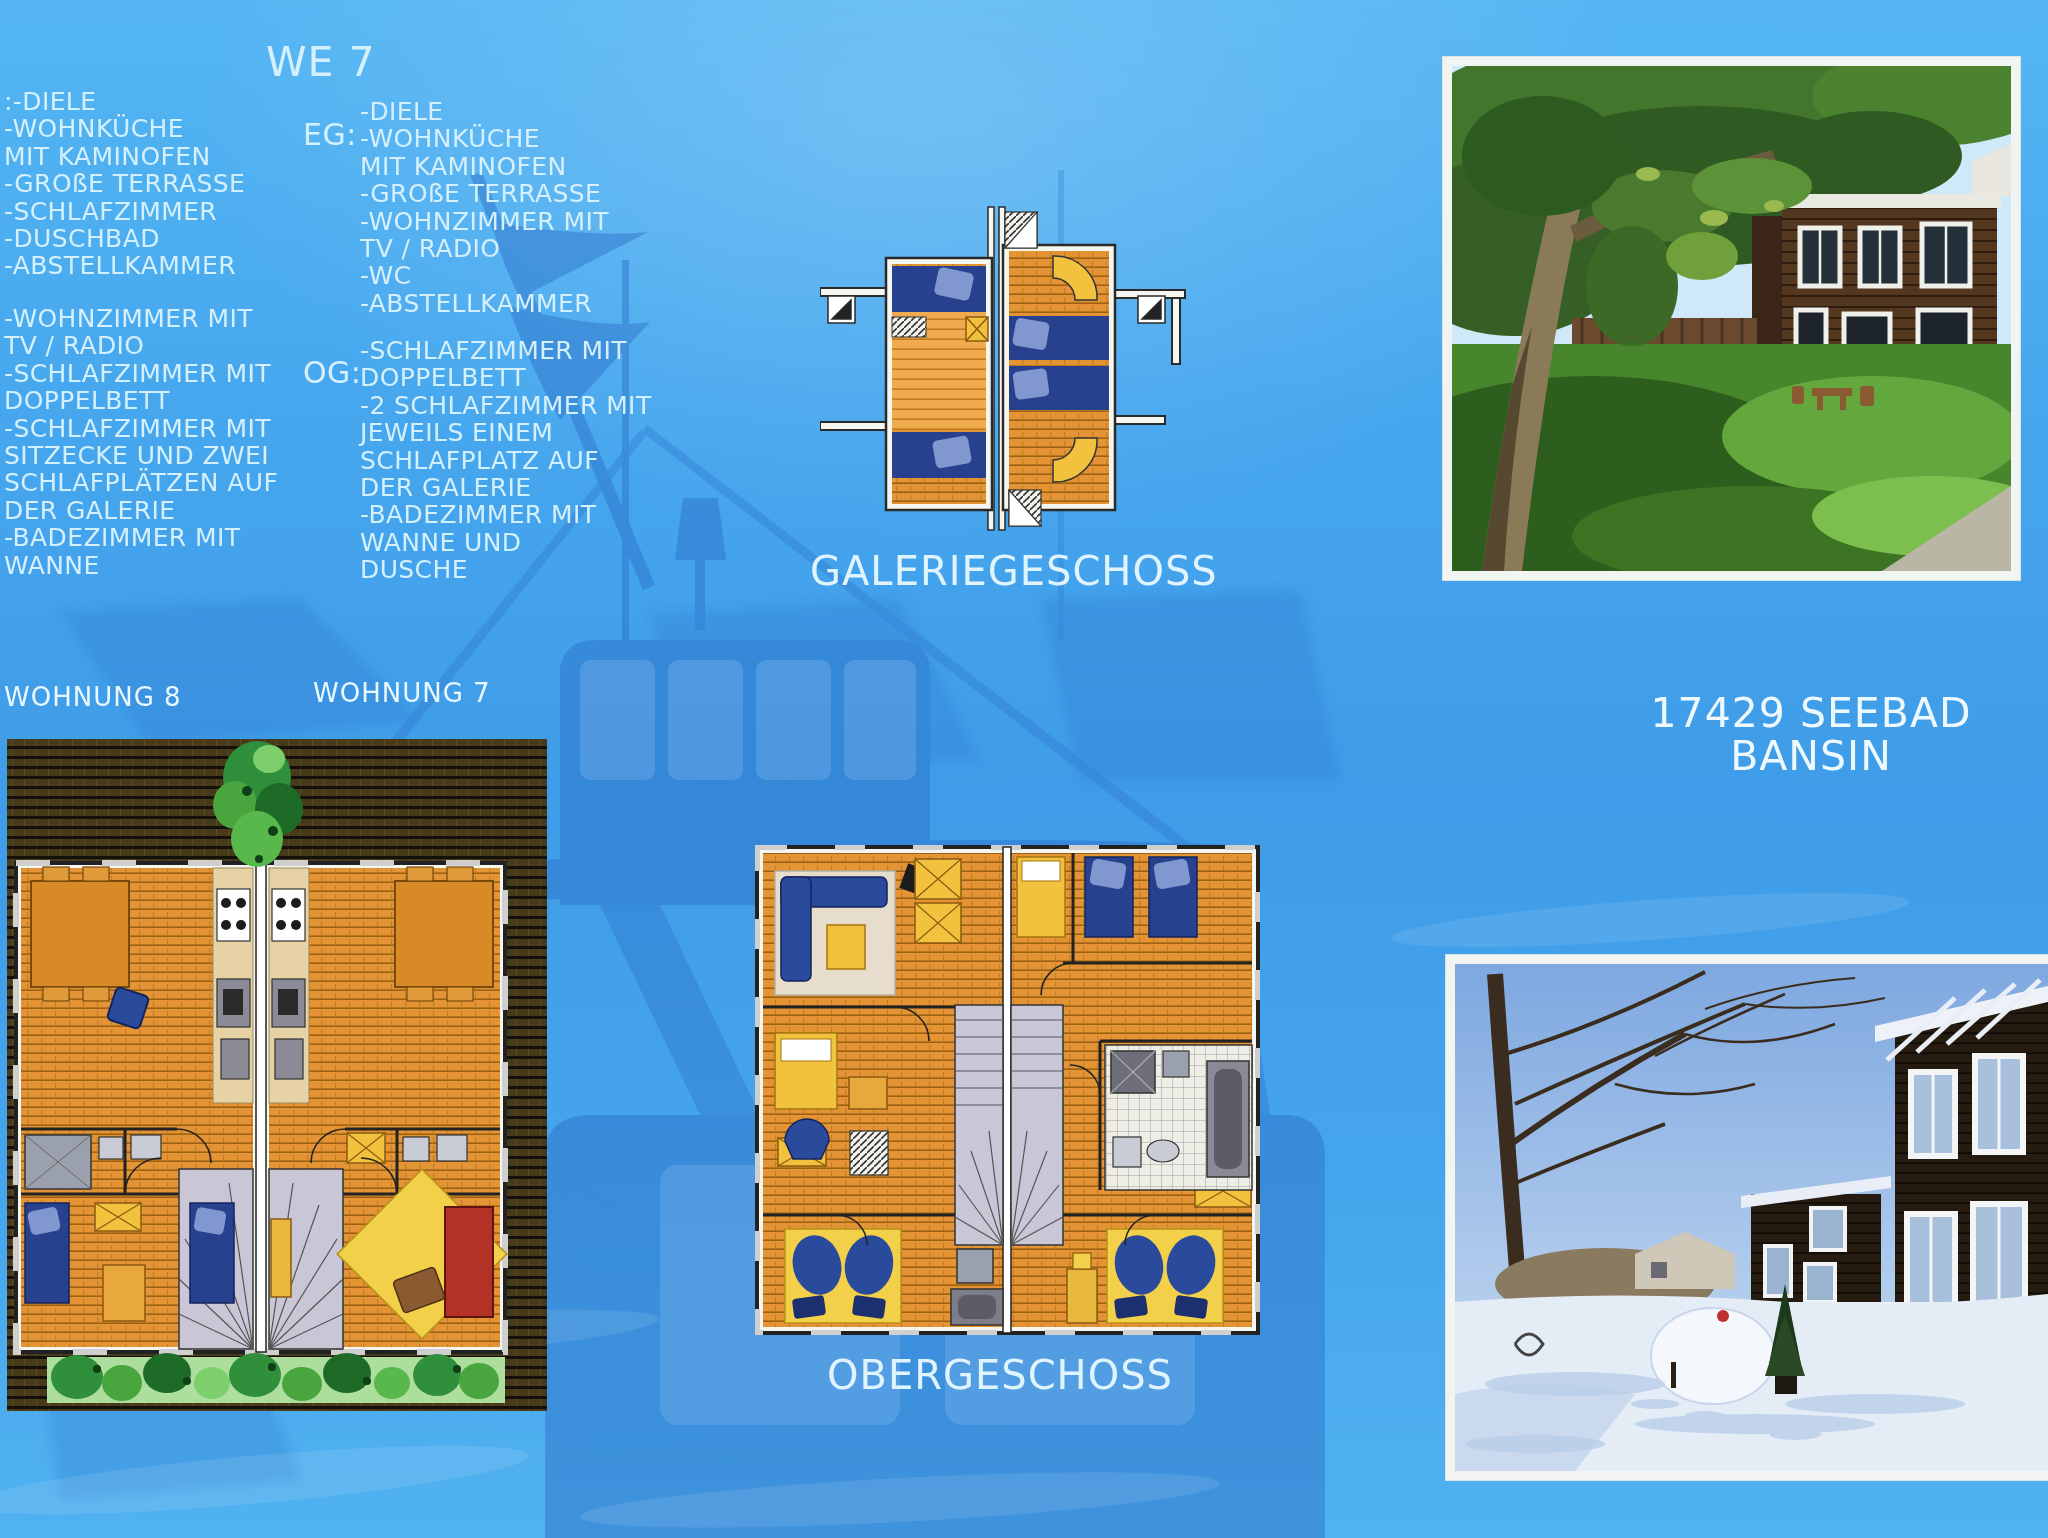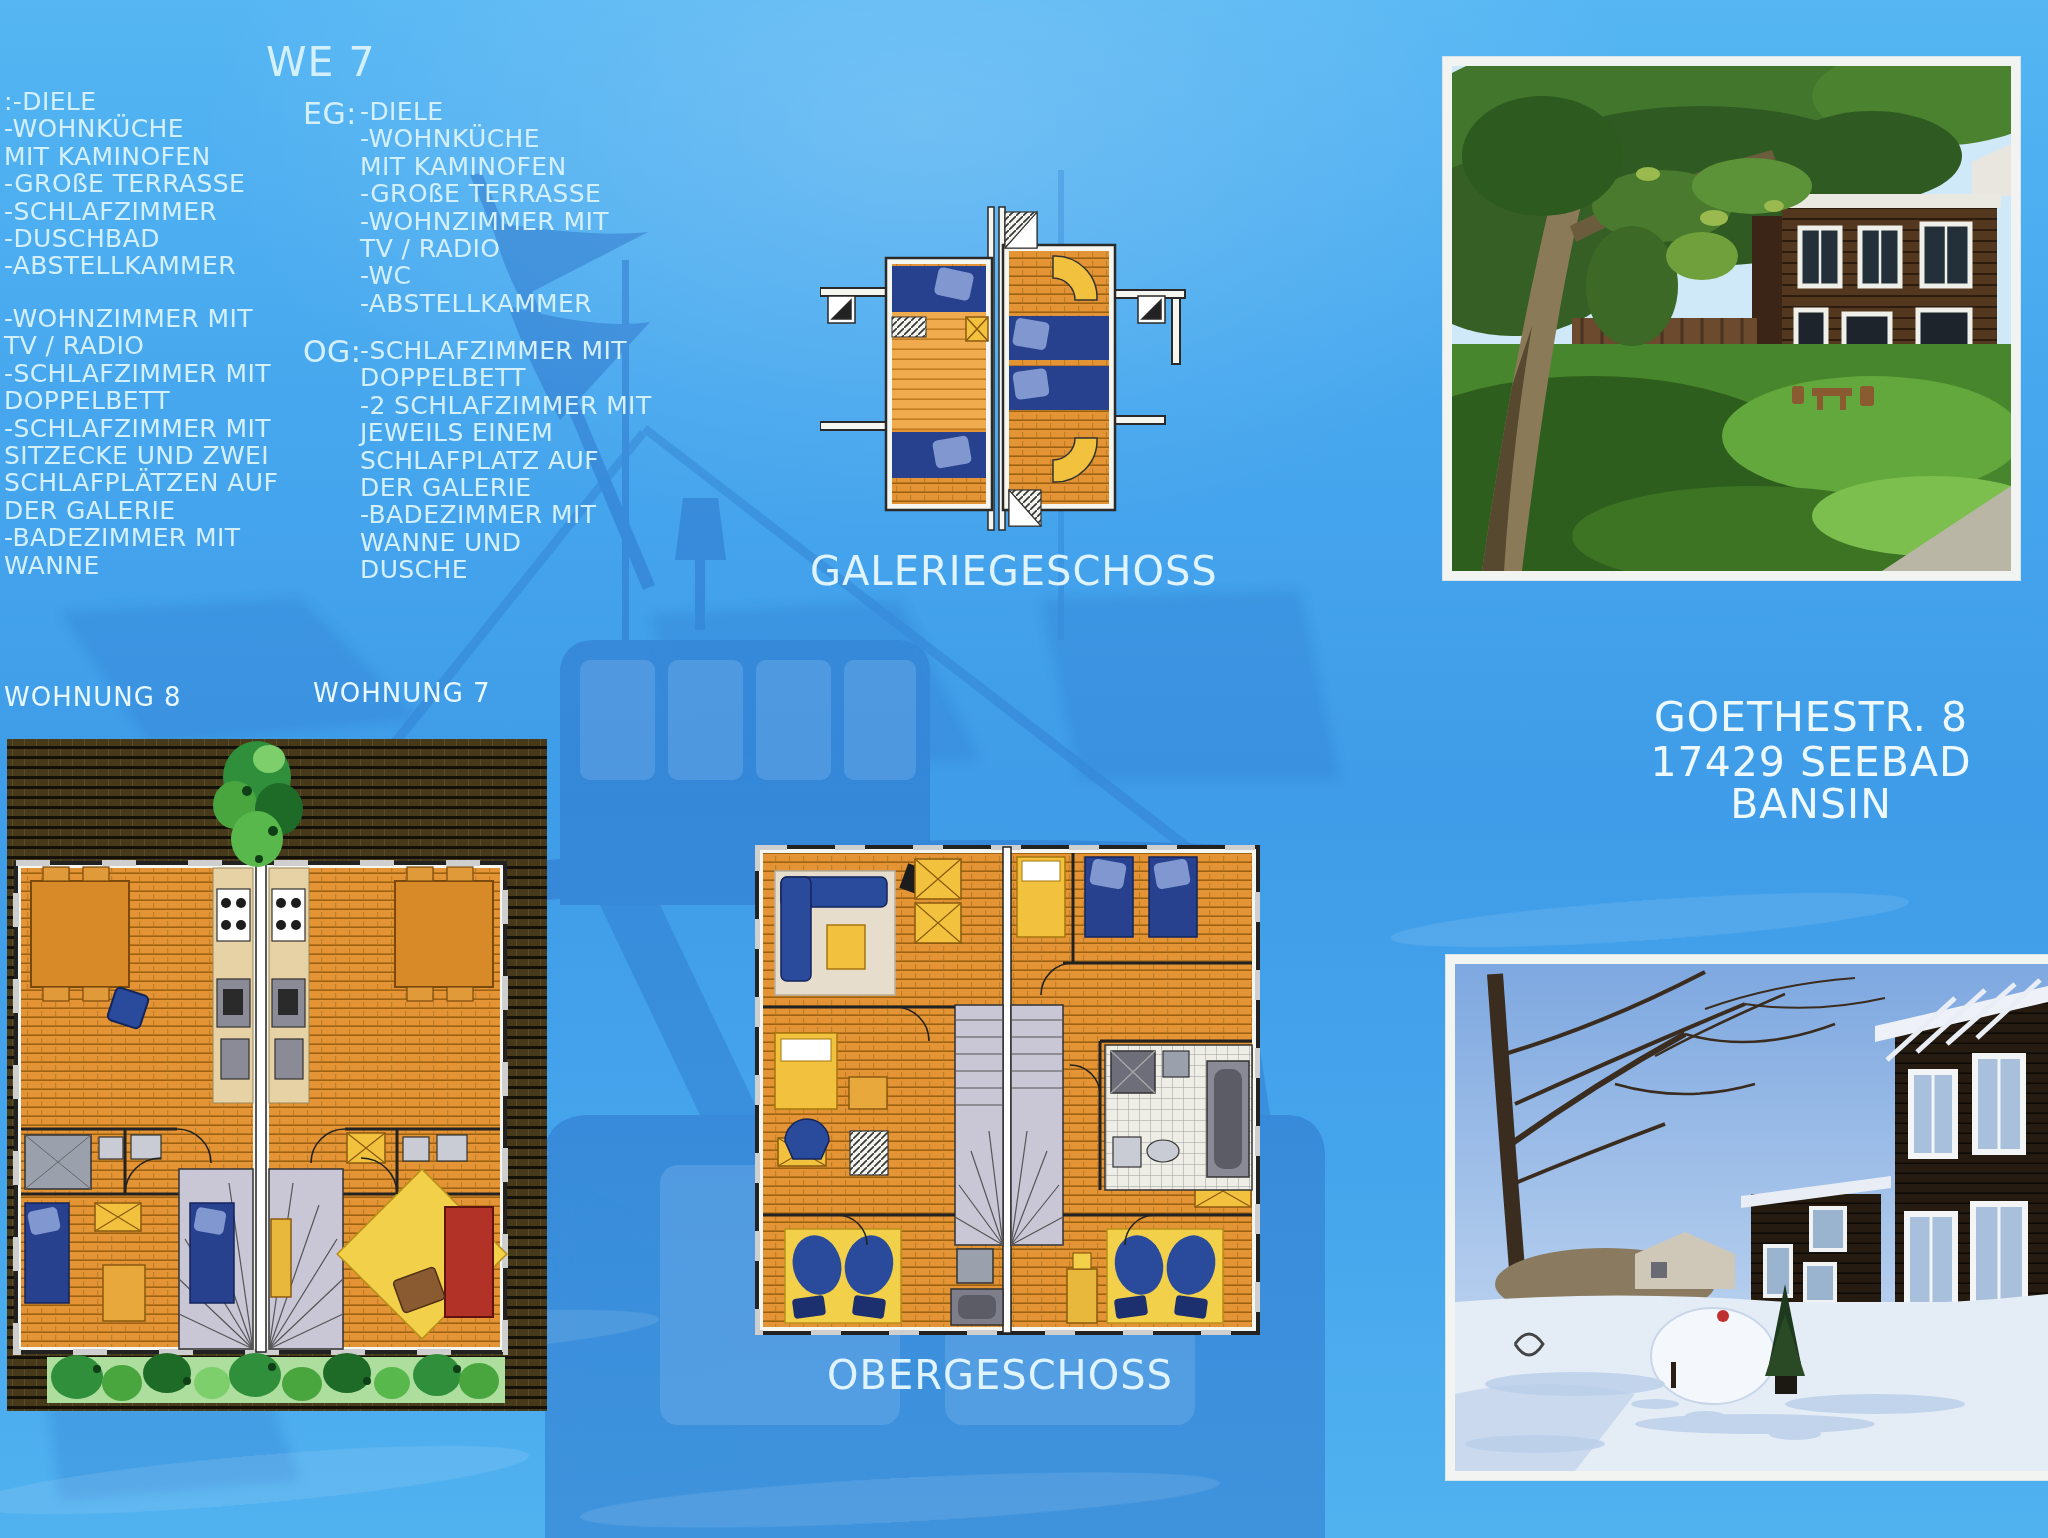--- a/index.html
+++ b/index.html
@@ -4,21 +4,21 @@
 <style>
   html,body{margin:0;padding:0;background:#222;}
   .page{position:relative;width:2048px;height:1538px;overflow:hidden;
     font-family:"DejaVu Sans","Liberation Sans",sans-serif;
     background:
       radial-gradient(1200px 700px at 45% 8%, rgba(255,255,255,.18), rgba(255,255,255,0) 60%),
       linear-gradient(180deg, var(--bg-top,#55b6f3) 0%, #46a7ee 26%, var(--bg-mid,#3f9ce8) 52%, #45a5ec 76%, var(--bg-bot,#51b2f0) 100%);}
   .wm{position:absolute;left:0;top:0;z-index:1;pointer-events:none;}
   .txt{position:absolute;z-index:5;color:var(--text-light,#d5f0fd);}
   .lines{font-size:25px;line-height:27.4px;letter-spacing:.4px;white-space:nowrap;}
-  .flabel{font-size:30px;letter-spacing:.5px;}
+  .flabel{font-size:30px;letter-spacing:.5px;margin-top:21px;}
   .we7{font-size:41px;letter-spacing:1px;}
   .unit-label{font-size:26px;letter-spacing:1px;color:#eaf8ff;}
   .caption{font-size:40px;letter-spacing:1px;text-align:center;color:#dff4fe;}
   .addr{line-height:1.04;text-align:center;color:#eef9ff;}
   .addr .l1{font-size:59px;letter-spacing:2px;}
   .addr .l2{font-size:41px;letter-spacing:1px;margin-top:6px;}
   .addr .l3{font-size:41px;letter-spacing:1px;margin-top:2px;}
   .plan{position:absolute;z-index:4;}
   .photo{position:absolute;z-index:4;background:#f1f4f0;box-shadow:0 0 0 1px #d8e4ea;}
   .photo svg{display:block;}
@@ -171,21 +171,20 @@
       <div>DUSCHE</div>
     </div>
 
 <div class="txt unit-label" style="left:4px;top:682px;">WOHNUNG 8</div>
 <div class="txt unit-label" style="left:288px;top:678px;margin-left:25px;">WOHNUNG 7</div>
 
 <div class="txt caption" style="left:810px;top:548px;width:370px;">GALERIEGESCHOSS</div>
 <div class="txt caption" style="left:810px;top:1352px;width:380px;">OBERGESCHOSS</div>
 
 <div class="txt addr" style="left:1588px;top:690px;width:446px;">
-  <div class="l2">GOETHESTR. 8</div>
   <div class="l3">17429 SEEBAD BANSIN</div>
 </div>
 
 <div class="plan" style="left:820px;top:160px;width:386px;height:400px;">
 <svg width="386" height="400" viewBox="0 0 386 400">
   <g stroke="#2a2a2a" stroke-width="2" fill="#f6f6f0">
     <rect x="0" y="128" width="70" height="8"></rect>
     <rect x="0" y="262" width="70" height="8"></rect>
     <rect x="293" y="130" width="72" height="8"></rect>
     <rect x="293" y="256" width="52" height="8"></rect>

